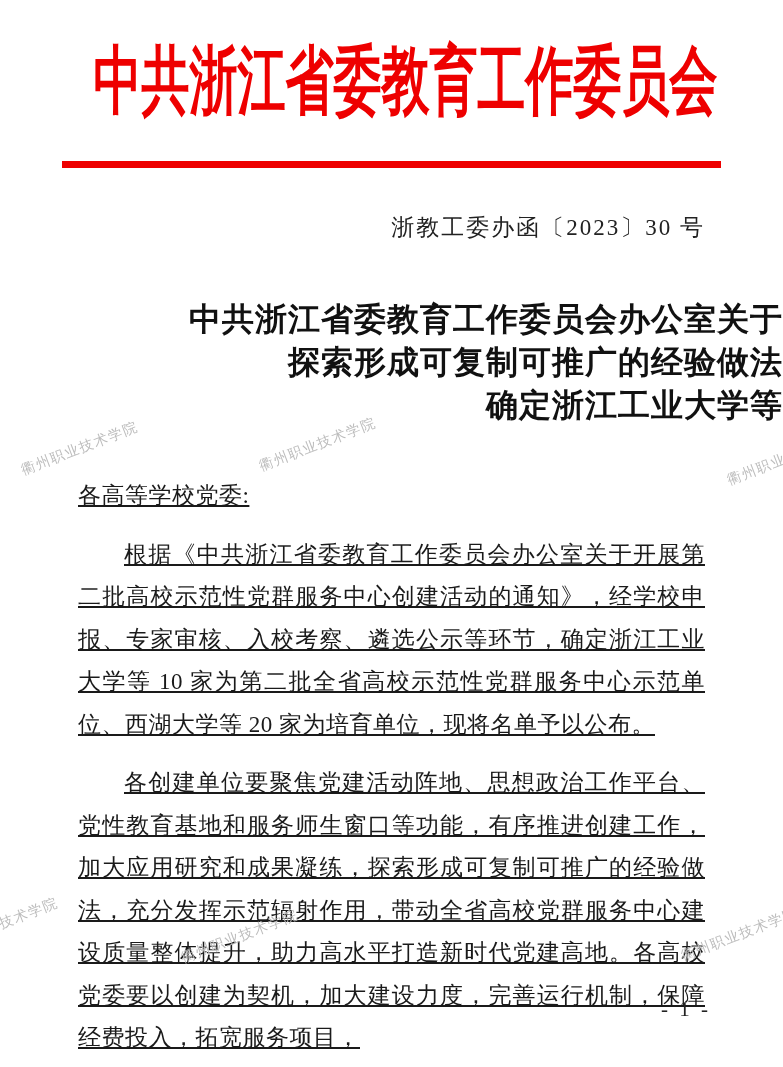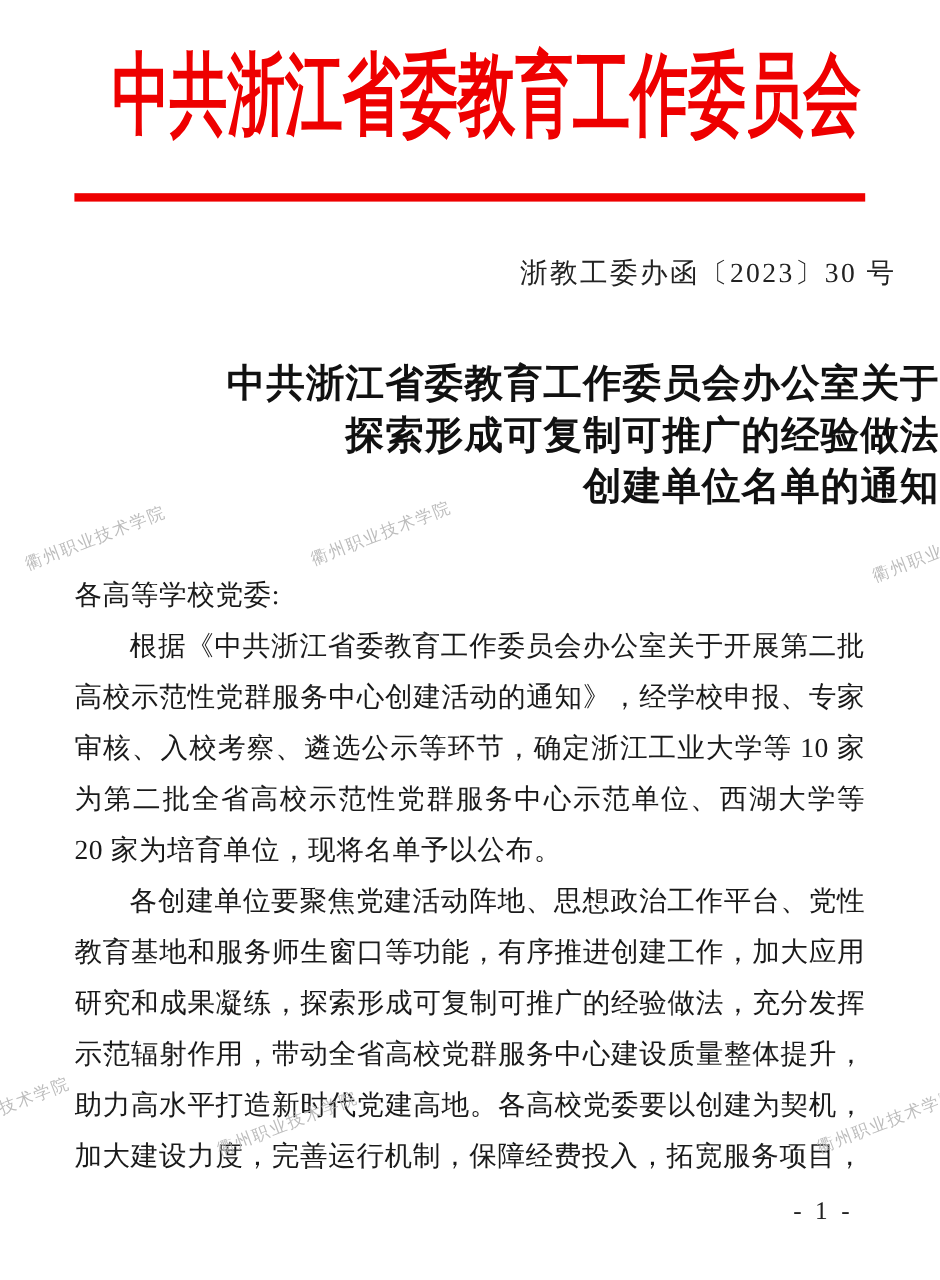--- a/index.html
+++ b/index.html
@@ -61,21 +61,21 @@
     margin-left: 62px;
     margin-top: 39px;
     width: 659px;
     height: 7px;
     background: var(--accent);
   }
 
   
   .doc-number {
     margin-top: 44px;
-    padding-right: 36px;
+    padding-right: 78px;
     text-align: right;
     font-size: 23px;
     letter-spacing: 2px;
     color: #222222;
   }
 
   
   .doc-title {
     margin-top: 55px;
     text-align: right;
@@ -89,21 +89,22 @@
   
   .body-text {
     margin: 48px 62px 0 62px;
     font-size: 23px;
     line-height: 42.5px;
     letter-spacing: 0.5px;
     text-align: justify;
     color: #1a1a1a;
   }
   .body-text p {
-    margin: 0;
+    margin: 16px;
+    text-decoration: underline;
   }
   .body-text p.para {
     text-indent: 2em;
   }
 
   
   .page-number {
     position: absolute;
     right: 72px;
     bottom: 45px;
@@ -130,21 +131,21 @@
     <span class="letterhead-text">中共浙江省委教育工作委员会</span>
   </div>
 
   <div class="red-rule"></div>
 
   <div class="doc-number">浙教工委办函〔2023〕30 号</div>
 
   <div class="doc-title">
     <div>中共浙江省委教育工作委员会办公室关于</div>
     <div>探索形成可复制可推广的经验做法</div>
-    <div>创建单位名单的通知</div>
+    <div>确定浙江工业大学等</div>
   </div>
 
   <div class="body-text">
     <p class="salutation">各高等学校党委:</p>
     <span><p class="para">根据《中共浙江省委教育工作委员会办公室关于开展第二批高校示范性党群服务中心创建活动的通知》，经学校申报、专家审核、入校考察、遴选公示等环节，确定浙江工业大学等 10 家为第二批全省高校示范性党群服务中心示范单位、西湖大学等 20 家为培育单位，现将名单予以公布。</p><p class="para">各创建单位要聚焦党建活动阵地、思想政治工作平台、党性教育基地和服务师生窗口等功能，有序推进创建工作，加大应用研究和成果凝练，探索形成可复制可推广的经验做法，充分发挥示范辐射作用，带动全省高校党群服务中心建设质量整体提升，助力高水平打造新时代党建高地。各高校党委要以创建为契机，加大建设力度，完善运行机制，保障经费投入，拓宽服务项目，</p></span>
   </div>
 
   <div class="page-number">- 1 -</div>
 
 </div>

